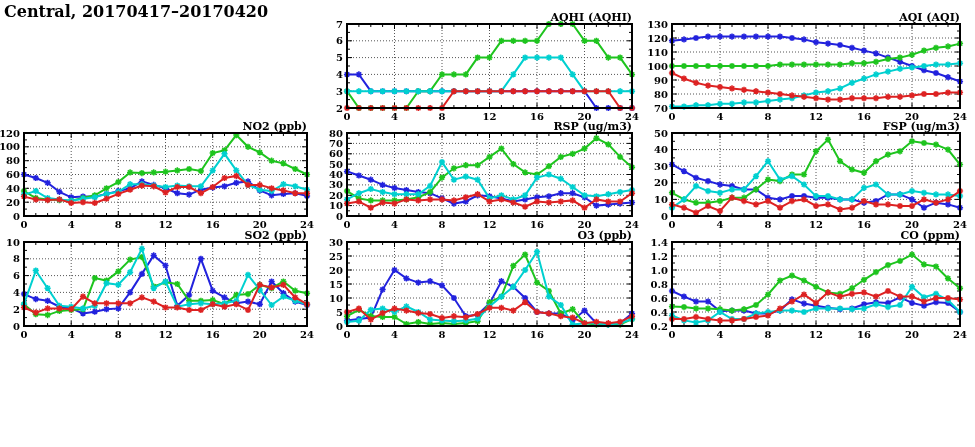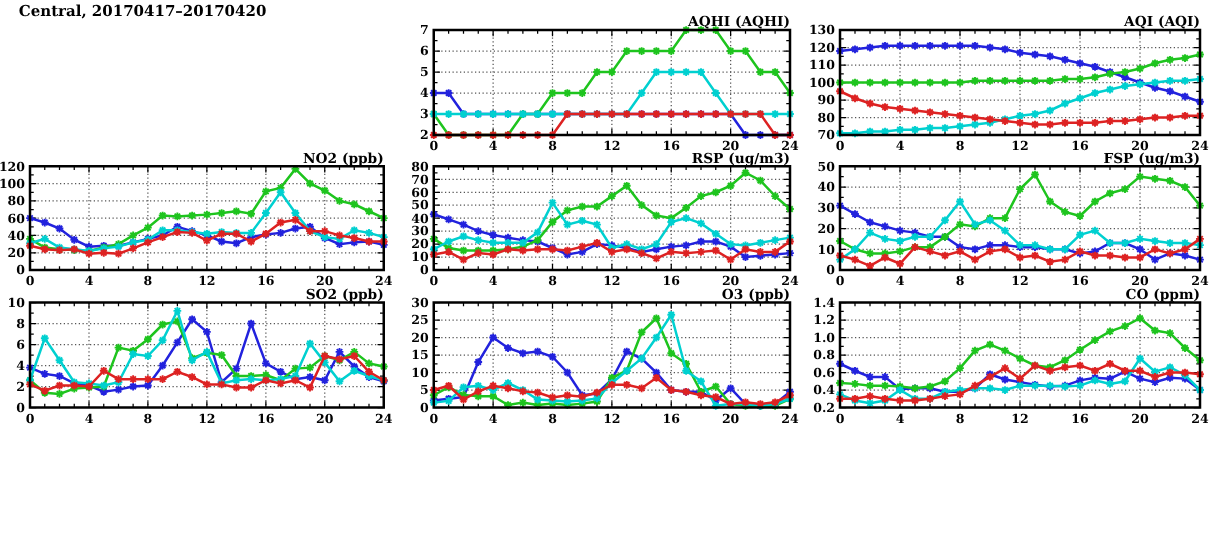--- a/index.html
+++ b/index.html
@@ -1,18 +1,18 @@
 <!DOCTYPE html>
 <html><head>
 <meta charset="utf-8">
 <style>
   html,body{margin:0;padding:0;background:#fff;}
   body{width:975px;height:447px;position:relative;overflow:hidden;
        font-family:"DejaVu Serif","Liberation Serif",serif;}
-  #page-title{position:absolute;left:15px;top:2px;font-size:12px;font-weight:bold;color:#000;}
+  #page-title{position:absolute;left:4px;top:2px;font-size:16px;font-weight:bold;color:#000;}
   .chart{position:absolute;}
   .chart svg{display:block;}
 </style>
 </head>
 <body>
 
 <div id="page-title">Central, 20170417–20170420</div>
 
 <div class="chart" style="left: 320px; top: 10px;">
     <svg width="325" height="115" viewBox="0 0 325 115" font-family="DejaVu Serif, Liberation Serif, serif">

